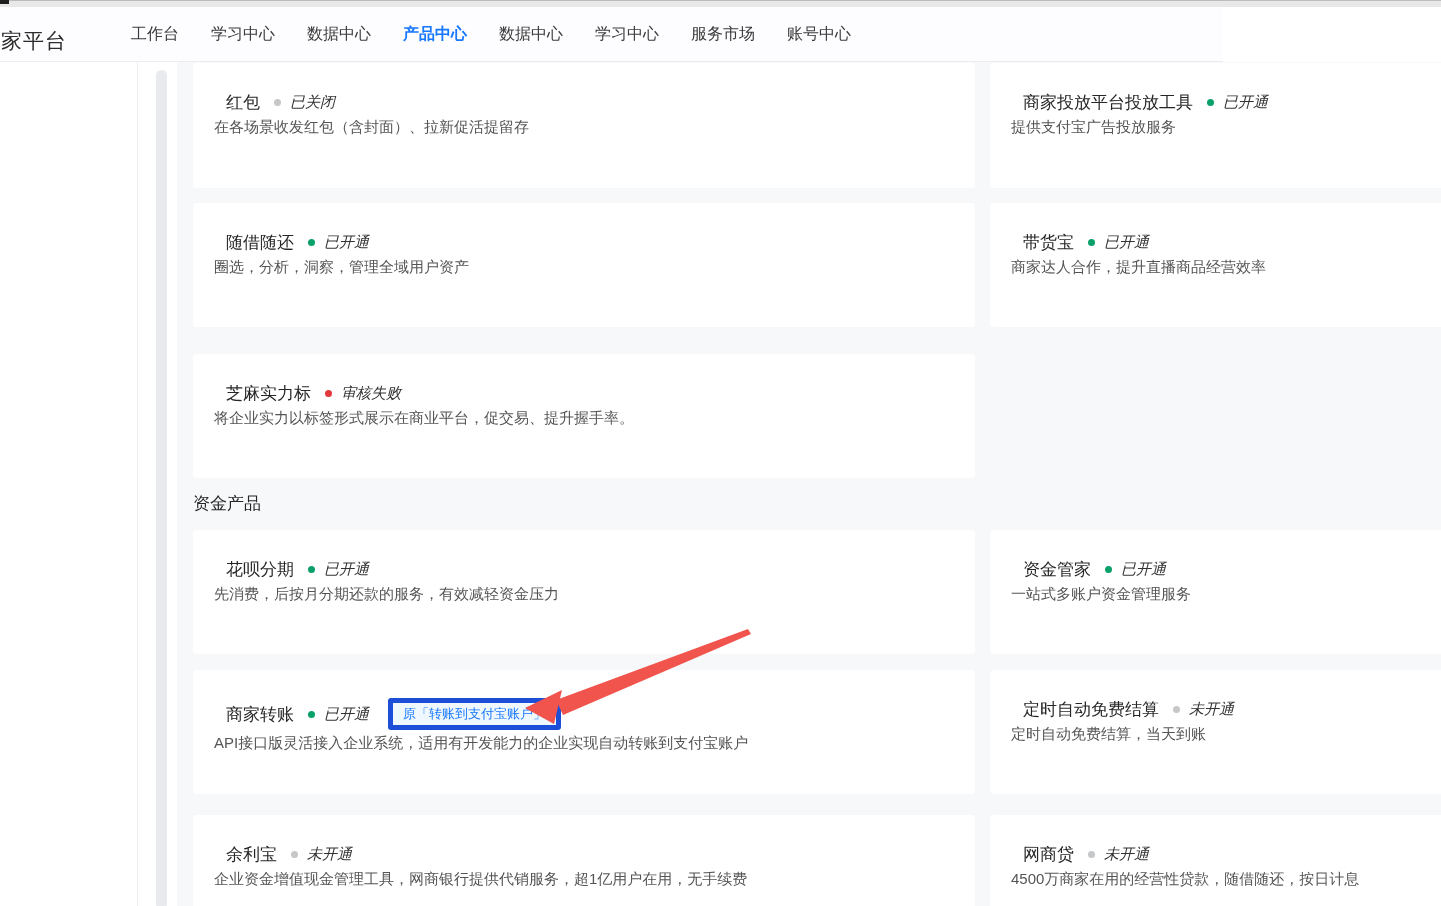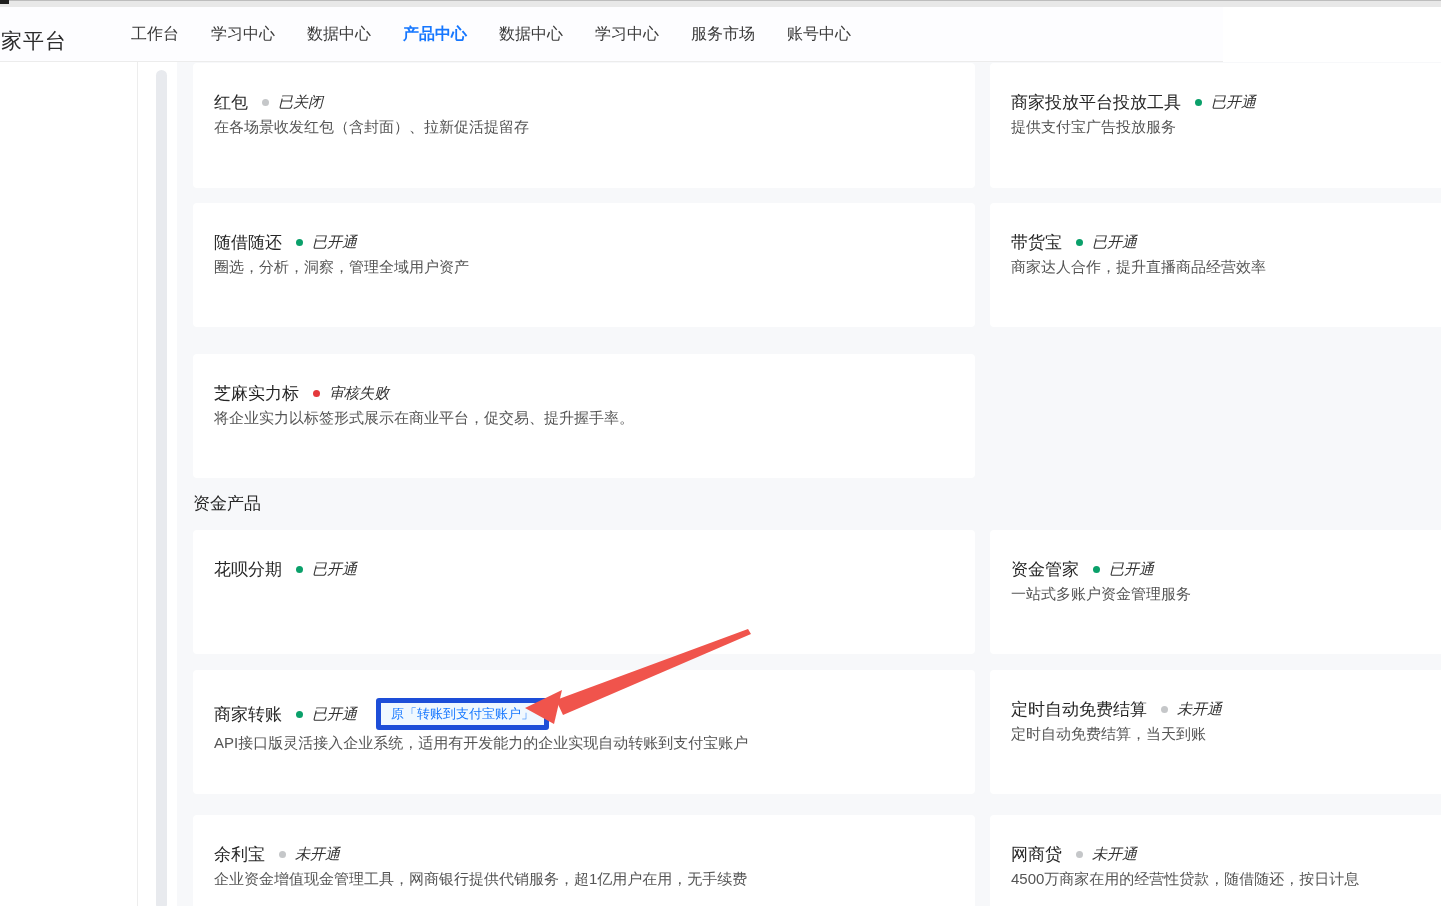--- a/index.html
+++ b/index.html
@@ -20,21 +20,21 @@
 
   
   .sidebar { left:0; top:62px; width:138px; height:844px; background:#fff; border-right:1px solid #ededed; }
   .scrollbar-thumb { left:156px; top:70px; width:11px; height:840px; background:#e8eaee; border-radius:6px; }
   .content-bg { left:177px; top:62px; width:1264px; height:844px; background:#f7f8fa; }
 
   .section-heading { left:193px; top:492px; font-size:17px; color:#262626; }
 
   
   .card { background:#fff; border-radius:4px; padding:28px 0 0 21px; cursor:pointer; }
-  .title-row { display:flex; align-items:center; }
+  .title-row { display:flex; align-items:center;margin-left:12px; }
   .card-title { font-size:17px; color:#262626; white-space:nowrap; }
   .status { display:flex; align-items:center; margin-left:14px;font-style:italic; }
   .dot { width:7px; height:7px; border-radius:50%; margin-right:9px; }
   .status-label { font-size:15px; color:#333; white-space:nowrap; }
   .card-desc { margin-top:4px; font-size:15px; color:#555; white-space:nowrap; }
   .badge { display:inline-block; margin-left:19px; padding:3px 10px 4px;
     border:5px solid #1d4ed8; border-radius:3px; background:#f0f8ff;
     color:#1677ff; font-size:13px; line-height:15px; white-space:nowrap; cursor:pointer; }
 
   .c-l1{left:193px;top:63px;width:782px;height:125px}
@@ -133,20 +133,21 @@
 <div class="abs section-heading">资金产品</div>
 
 <div class="abs card c-l4">
   <div class="title-row">
     <span class="card-title">花呗分期</span>
     <span class="status">
       <span class="dot" style="background: rgb(10, 160, 106);"></span>
       <span class="status-label">已开通</span>
     </span>
   </div>
+  <div class="card-desc">先消费，后按月分期还款的服务，有效减轻资金压力</div>
 </div>
 
 <div class="abs card c-r4">
   <div class="title-row">
     <span class="card-title">资金管家</span>
     <span class="status">
       <span class="dot" style="background: rgb(10, 160, 106);"></span>
       <span class="status-label">已开通</span>
     </span>
   </div>

